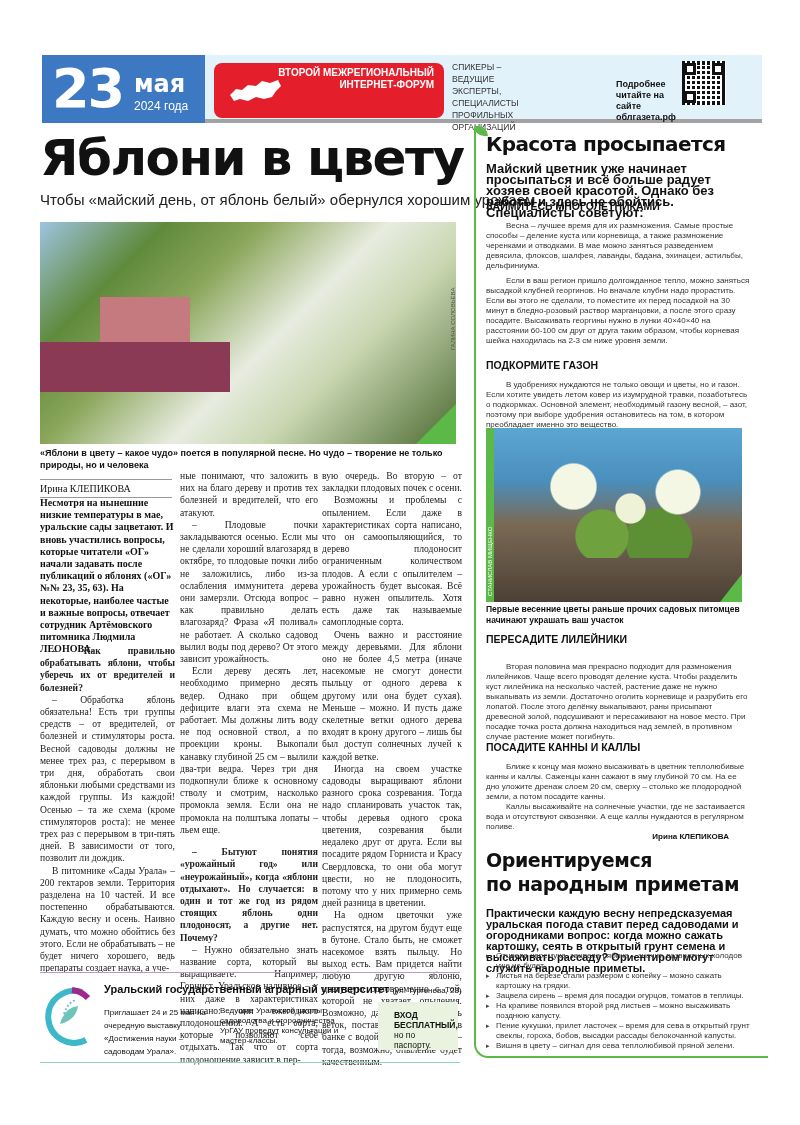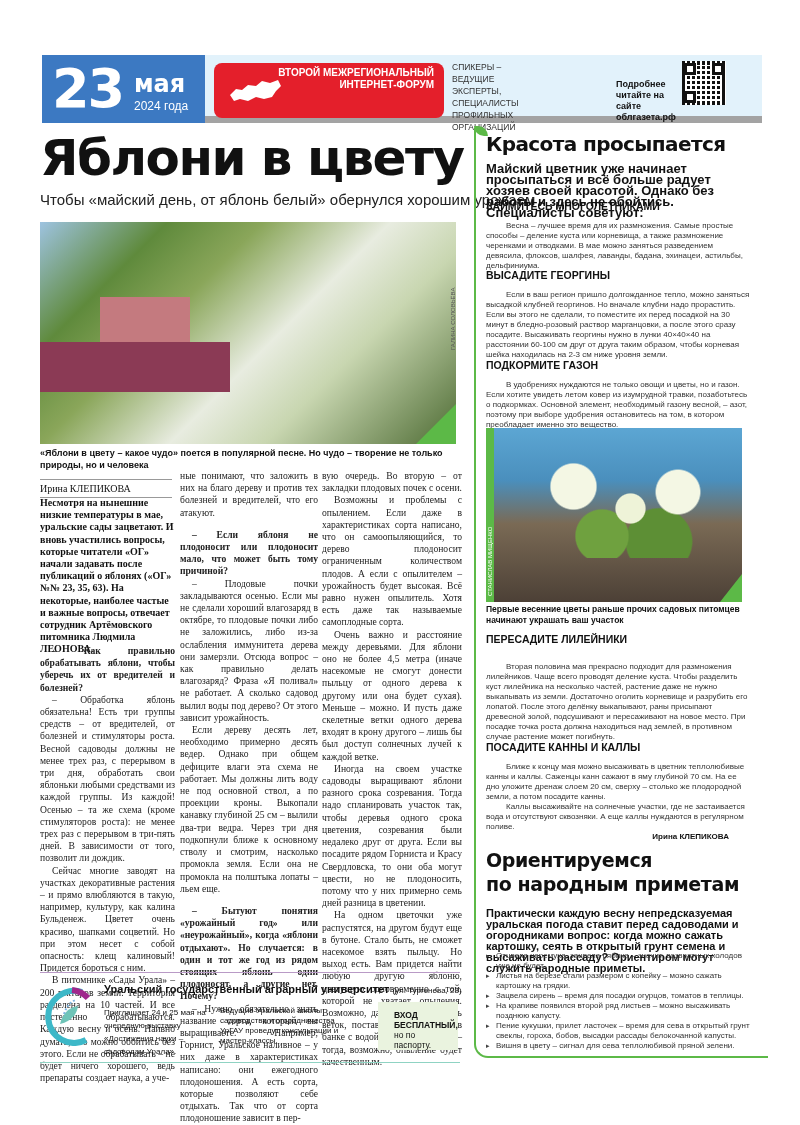--- a/index.html
+++ b/index.html
@@ -1,19 +1,19 @@
 <!DOCTYPE html>
 <html><head>
 <meta charset="utf-8">
 <style>
 *{box-sizing:border-box;margin:0;padding:0}
 body{width:800px;height:1125px;background:#fff;font-family:"Liberation Sans",sans-serif;color:#111;position:relative;overflow:hidden}
 .abs{position:absolute}
 
-#hdr{left:42px;top:55px;width:720px;height:68px;background:#e2f2fb;border-bottom:7px solid #a3a3a3}
+#hdr{left:42px;top:55px;width:720px;height:68px;background:#e2f2fb;border-bottom:4px solid #a3a3a3}
 #date-box{left:0;top:0;width:163px;height:68px;background:#3c79c2;color:#fff}
 #date-num{left:10px;top:4px;font-size:54px;font-weight:bold;font-family:"DejaVu Sans",sans-serif;letter-spacing:-2px;line-height:60px}
 #date-month{left:92px;top:16px;font-size:24px;font-weight:bold;font-family:"DejaVu Sans",sans-serif;line-height:26px}
 #date-year{left:92px;top:44px;font-size:12px;line-height:14px}
 #forum{left:172px;top:8px;width:230px;height:55px;background:#e41f2b;border-radius:8px;color:#fff;text-align:right;padding:4px 10px}
 #forum .l1{font-size:10px;font-weight:bold;line-height:12px}
 #forum .l2{font-size:15px;line-height:18px}
 #russia{left:14px;top:14px;width:54px;height:28px}
 #speakers{left:410px;top:6px;width:90px;font-size:8.5px;line-height:12px;color:#333;text-transform:uppercase}
 #og-logo{left:492px;top:8px;width:80px}
@@ -102,26 +102,24 @@
     <div class="green"></div>
 </div>
 <div id="credit1" class="abs">ГАЛИНА СОЛОВЬЁВА</div>
 <div id="caption1" class="abs">«Яблони в цвету – какое чудо» поется в популярной песне. Но чудо – творение не только природы, но и человека</div>
 <div id="byline" class="abs">Ирина КЛЕПИКОВА</div>
 <div id="lead" class="abs">Несмотря на нынешние низкие температуры в мае, уральские сады зацветают. И вновь участились вопросы, которые читатели «ОГ» начали задавать после публикаций о яблонях («ОГ» №№ 23, 35, 63). На некоторые, наиболее частые и важные вопросы, отвечает сотрудник Артёмовского питомника Людмила ЛЕОНОВА.</div>
 
 <div id="c1" class="abs col">
   <p class="q">– Как правильно обрабатывать яблони, чтобы уберечь их от вредителей и болезней?</p>
   <p>– Обработка яблонь обязательна! Есть три группы средств – от вредителей, от болезней и стимуляторы роста. Весной садоводы должны не менее трех раз, с перерывом в три дня, обработать свои яблоньки любыми средствами из каждой группы. Из каждой! Осенью – та же схема (кроме стимуляторов роста): не менее трех раз с перерывом в три-пять дней. В зависимости от того, позволит ли дождик.</p>
-  <p>Сейчас многие заводят на участках декоративные растения – и прямо влюбляются в такую, например, культуру, как калина Бульденеж. Цветет очень красиво, шапками соцветий. Но при этом несет с собой опасность: клещ калиновый! Придется бороться с ним.</p>
   <p>В питомнике «Сады Урала» – 200 гектаров земли. Территория разделена на 10 частей. И все постепенно обрабатываются. Каждую весну и осень. Наивно думать, что можно обойтись без этого. Если не обрабатывать – не будет ничего хорошего, ведь препараты создает наука, а уче-</p>
 </div>
 <div id="c2" class="abs col">
   <p style="text-indent:0">ные понимают, что заложить в них на благо дереву и против тех болезней и вредителей, что его атакуют.</p>
-  <p class="q">– Если яблоня не плодоносит или плодоносит мало, что может быть тому причиной?</p>
   <p>– Плодовые почки закладываются осенью. Если мы не сделали хороший влагозаряд в октябре, то плодовые почки либо не заложились, либо из-за ослабления иммунитета дерева они замерзли. Отсюда вопрос – как правильно делать влагозаряд? Фраза «Я поливал» не работает. А сколько садовод вылил воды под дерево? От этого зависит урожайность.</p>
   <p>Если дереву десять лет, необходимо примерно десять ведер. Однако при общем дефиците влаги эта схема не работает. Мы должны лить воду не под основной ствол, а по проекции кроны. Выкопали канавку глубиной 25 см – вылили два-три ведра. Через три дня подкопнули ближе к основному стволу и смотрим, насколько промокла земля. Если она не промокла на полштыка лопаты – льем еще.</p>
   <p class="q">– Бытуют понятия «урожайный год» или «неурожайный», когда «яблони отдыхают». Но случается: в один и тот же год из рядом стоящих яблонь одни плодоносят, а другие нет. Почему?</p>
   <p>– Нужно обязательно знать название сорта, который вы выращиваете. Например, Горнист, Уральское наливное – у них даже в характеристиках написано: они ежегодного плодоношения. А есть сорта, которые позволяют себе отдыхать. Так что от сорта плодоношение зависит в пер-</p>
 </div>
 <div id="c3" class="abs col">
   <p style="text-indent:0">вую очередь. Во вторую – от закладки плодовых почек с осени.</p>
   <p>Возможны и проблемы с опылением. Если даже в характеристиках сорта написано, что он самоопыляющийся, то дерево плодоносит ограниченным количеством плодов. А если с опылителем – урожайность будет высокая. Всё равно нужен опылитель. Хотя есть даже так называемые самоплодные сорта.</p>
   <p>Очень важно и расстояние между деревьями. Для яблони оно не более 4,5 метра (иначе насекомые не смогут донести пыльцу от одного дерева к другому или она будет сухая). Меньше – можно. И пусть даже скелетные ветки одного дерева входят в крону другого – лишь бы был доступ солнечных лучей к каждой ветке.</p>
   <p>Иногда на своем участке садоводы выращивают яблони разного срока созревания. Тогда надо спланировать участок так, чтобы деревья одного срока цветения, созревания были недалеко друг от друга. Если вы посадите рядом Горниста и Красу Свердловска, то они оба могут цвести, но не плодоносить, потому что у них примерно семь дней разница в цветении.</p>
@@ -152,21 +150,20 @@
 <h2 id="r-title" class="abs">Красота просыпается</h2>
 <div id="r-intro" class="abs">Майский цветник уже начинает просыпаться и всё больше радует хозяев своей красотой. Однако без работы и здесь не обойтись. Специалисты советуют:</div>
 
 <div class="abs" style="left:486px;top:199px;width:265px">
   <div class="rh">ЗАЙМИТЕСЬ МНОГОЛЕТНИКАМИ</div>
   <div class="rt" style="margin-top:8px">
       <p>Весна – лучшее время для их размножения. Самые простые способы – деление куста или корневища, а также размножение черенками и отводками. В мае можно заняться разведением девясила, флоксов, шалфея, лаванды, бадана, эхинацеи, астильбы, дельфиниума.</p>
     </div>
 </div>
 <div class="abs" style="left:486px;top:268px;width:265px">
-  <div class="rh">ВЫСАДИТЕ ГЕОРГИНЫ</div>
   <div class="rt" style="margin-top:8px">
       <p>Если в ваш регион пришло долгожданное тепло, можно заняться высадкой клубней георгинов. Но вначале клубни надо прорастить. Если вы этого не сделали, то поместите их перед посадкой на 30 минут в бледно-розовый раствор марганцовки, а после этого сразу посадите. Высаживать георгины нужно в лунки 40×40×40 на расстоянии 60-100 см друг от друга таким образом, чтобы корневая шейка находилась на 2-3 см ниже уровня земли.</p>
     </div>
 </div>
 <div class="abs" style="left:486px;top:358px;width:265px">
   <div class="rh">ПОДКОРМИТЕ ГАЗОН</div>
   <div class="rt" style="margin-top:8px">
       <p>В удобрениях нуждаются не только овощи и цветы, но и газон. Если хотите увидеть летом ковер из изумрудной травки, позаботьтесь о подкормках. Основной элемент, необходимый газону весной, – азот, поэтому при выборе удобрения остановитесь на том, в котором преобладает именно это вещество.</p>
     </div>
 </div>

